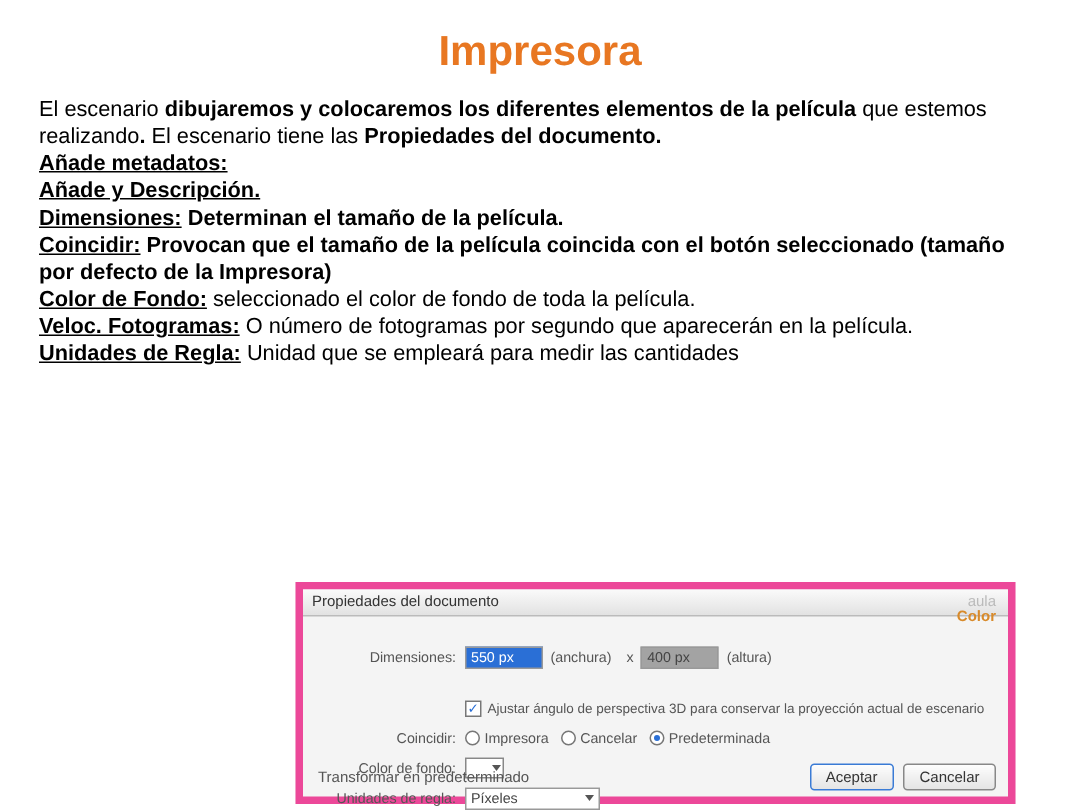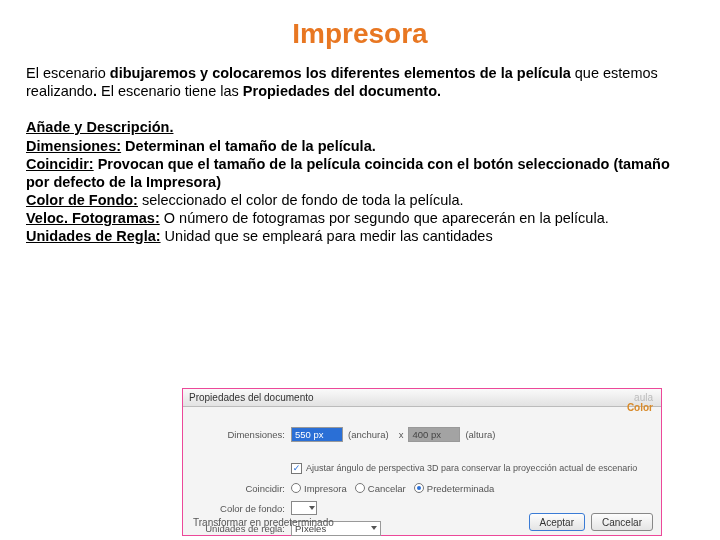--- a/index.html
+++ b/index.html
@@ -23,25 +23,25 @@
   .content {
     padding: 0 26px;
     font-size: 14.5px;
     line-height: 1.25;
   }
   .para1 { }
   .bold { font-weight: bold; }
   .u { text-decoration: underline; }
   .dialog {
     position: absolute;
-    left: 182px;
+    left: 197px;
     top: 388px;
     width: 480px;
     height: 148px;
-    border: 1px solid #ec4899;
+    border: 5px solid #ec4899;
     background: #f4f4f4;
     font-size: 10px;
     color: #444;
     font-family: Tahoma, Arial, sans-serif;
   }
   .dlg-title {
     height: 18px;
     line-height: 18px;
     padding-left: 6px;
     background: linear-gradient(#fafafa, #e2e2e2);
@@ -149,21 +149,21 @@
 <body>
 
 <div class="title">Impresora</div>
 
 <div class="content">
   <p class="para1">
     <span>El escenario </span><span class="bold">dibujaremos y colocaremos los diferentes elementos de la película</span><span> que estemos realizando</span><span class="bold">.</span><span> El escenario tiene las </span><span class="bold">Propiedades del documento.</span>
   </p>
 
   <p>
-    <br>
+    <span class="bold u">Añade metadatos:</span><br>
     <span class="bold u">Añade y Descripción.</span><br>
     <span class="bold u">Dimensiones:</span><span class="bold"> Determinan el tamaño de la película.</span><br>
     <span class="bold u">Coincidir:</span><span class="bold"> Provocan que el tamaño de la película coincida con el botón seleccionado (tamaño por defecto de la Impresora)</span><br>
     <span class="bold u">Color de Fondo:</span><span> seleccionado el color de fondo de toda la película.</span><br>
     <span class="bold u">Veloc. Fotogramas:</span><span> O número de fotogramas por segundo que aparecerán en la película.</span><br>
     <span class="bold u">Unidades de Regla:</span><span> Unidad que se empleará para medir las cantidades</span>
   </p>
 </div>
 
 <div class="dialog">

